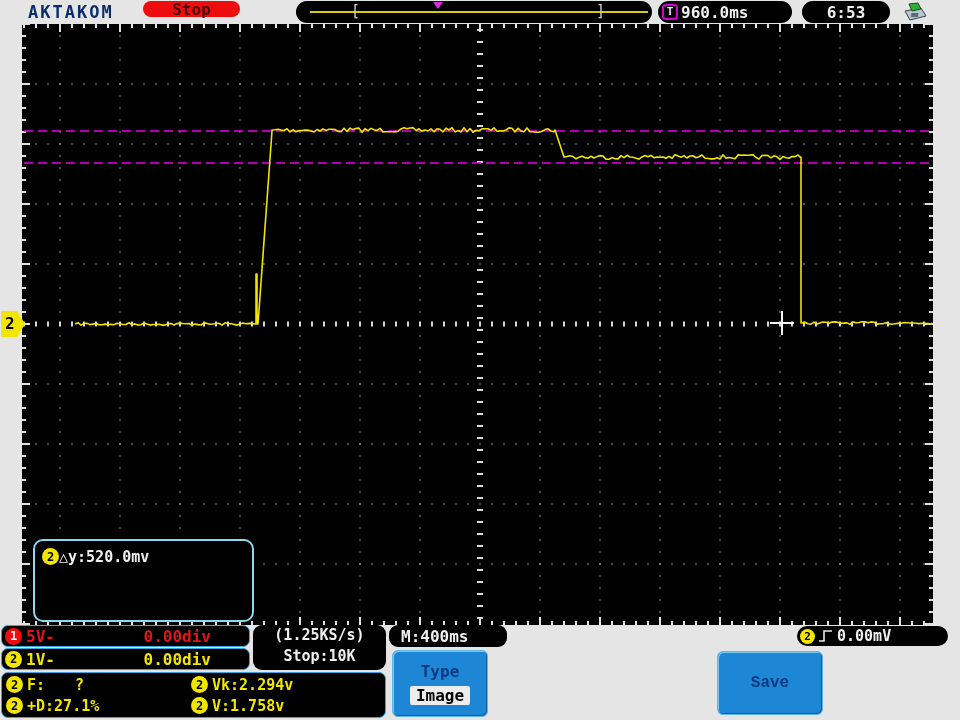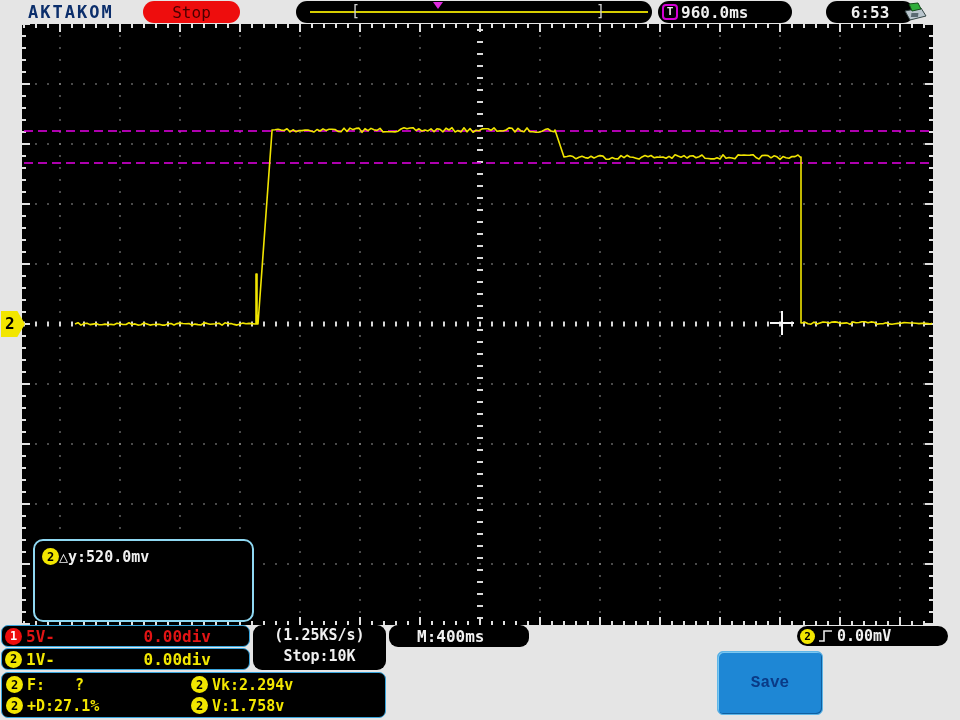--- a/index.html
+++ b/index.html
@@ -5,33 +5,33 @@
   * { margin:0; padding:0; box-sizing:border-box; }
   body { width:960px; height:720px; background:#1581cd; overflow:hidden;
          font-family:"DejaVu Sans Mono","Liberation Mono",monospace; }
   #stage { position:relative; width:960px; height:720px; background:#e5e5e5; }
 
   
   .brand { position:absolute; left:28px; top:2px; font-size:17px; font-weight:700;
            color:#0b2e6b; letter-spacing:2px; }
   .pill  { position:absolute; background:#000; border-radius:11px; color:#f0f0f0;
            display:flex; align-items:center; font-size:16px; font-weight:700; }
-  .stop-pill { position:absolute; left:143px; top:1px; width:97px; height:22px;
+  .stop-pill { position:absolute; left:143px; top:1px; width:97px; height:16px;
                background:#ee0d0d; border-radius:11px; color:#490000; font-size:16px;
-               font-weight:400; display:flex; align-items:center; justify-content:center; }
+               font-weight:700; display:flex; align-items:center; justify-content:center; }
   .posbar { left:296px; top:1px; width:356px; height:22px; }
   .posbar .hline { position:absolute; left:14px; top:10px; width:338px; height:2px; background:#d6ce00; }
   .bracket { position:absolute; top:1px; color:#cfcfcf; font-size:15px; font-weight:400; }
   .trig-marker { position:absolute; left:137px; top:1px; width:0; height:0;
                  border-left:5px solid transparent; border-right:5px solid transparent;
                  border-top:7px solid #e02ae0; }
   .ttime { left:658px; top:1px; width:134px; height:22px; padding-left:4px; gap:3px; }
   .t-ico { width:16px; height:16px; border:2px solid #d400d4; border-radius:4px;
            color:#f0e6f0; font-size:11px; line-height:12px; text-align:center; font-weight:700; }
-  .clock { left:826px; top:1px; width:88px; height:22px; justify-content:center;text-align:right; }
+  .clock { left:802px; top:1px; width:88px; height:22px; justify-content:center;text-align:right; }
   .usb { position:absolute; left:901px; top:2px; }
 
   
   #screen { position:absolute; left:22px; top:24px; width:911px; height:601px; background:#000; }
   .ch-marker { position:absolute; left:1px; top:311px; width:24px; height:26px; background:#f2e600;
                clip-path:polygon(0 0,68% 0,100% 50%,68% 100%,0 100%);
                color:#000; font-size:16px; font-weight:700; line-height:26px; text-indent:4px; }
   .cursor-box { position:absolute; left:33px; top:539px; width:221px; height:83px;
                 background:#000; border:2px solid #8fd8f2; border-radius:10px;
                 color:#f0f0f0; font-size:15px; font-weight:700; padding:3px 0 0 7px; }
@@ -45,23 +45,23 @@
   
   .chpill { position:absolute; left:1px; width:249px; height:22px; background:#000;
             border:1px solid #39a5dc; border-radius:7px; display:flex; align-items:center;
             padding:0 38px 0 3px; font-size:16px; font-weight:700; gap:4px; }
   .chpill .pos { margin-left:auto; }
   .ch1 { top:625px; color:#e21414; }
   .ch2 { top:648px; color:#f2e600; }
   .acq { position:absolute; left:253px; top:625px; width:133px; height:45px; background:#000;
          border-radius:9px; color:#f0f0f0; font-size:15px; font-weight:700;
          display:flex; flex-direction:column; justify-content:flex-start; align-items:center; line-height:21px; }
-  .tbase { position:absolute; left:389px; top:625px; width:140px; height:22px; background:#000;
+  .tbase { position:absolute; left:389px; top:625px; width:118px; height:22px; background:#000;
            border-radius:9px; color:#f0f0f0; font-size:16px; font-weight:700;
-           display:flex; align-items:center; padding-left:28px; }
+           display:flex; align-items:center; padding-left:12px; }
   .trigpill { position:absolute; left:797px; top:626px; width:151px; height:20px; background:#000;
               border-radius:10px; display:flex; align-items:center; gap:3px; padding-left:3px;
               color:#f0f0f0; font-size:15px; font-weight:700; }
   .trigpill .badge { width:15px; height:15px; flex-basis:15px; font-size:11px; }
   .meas { position:absolute; left:1px; top:672px; width:385px; height:46px; background:#000;
           border:1px solid #39a5dc; border-radius:7px; display:grid;
           grid-template-columns:185px 1fr; grid-template-rows:1fr 1fr;
           align-items:center; padding:1px 4px; color:#f2e600; font-size:15px; font-weight:700; }
   .meas .cell { display:flex; align-items:center; gap:4px; }
   .meas .qgap { margin-left:26px; }
@@ -1937,15 +1937,19 @@
     <div class="cell">
       <span class="badge">2</span>
       <span>+D:27.1%</span>
     </div>
     <div class="cell">
       <span class="badge">2</span>
       <span>V:1.758v</span>
     </div>
   </div>
 
+  <div class="btn type-btn">
+    <span>Type</span>
+    <span class="sel">Image</span>
+  </div>
   <div class="btn save-btn">Save</div>
 
 </div>
 
 </body></html>

